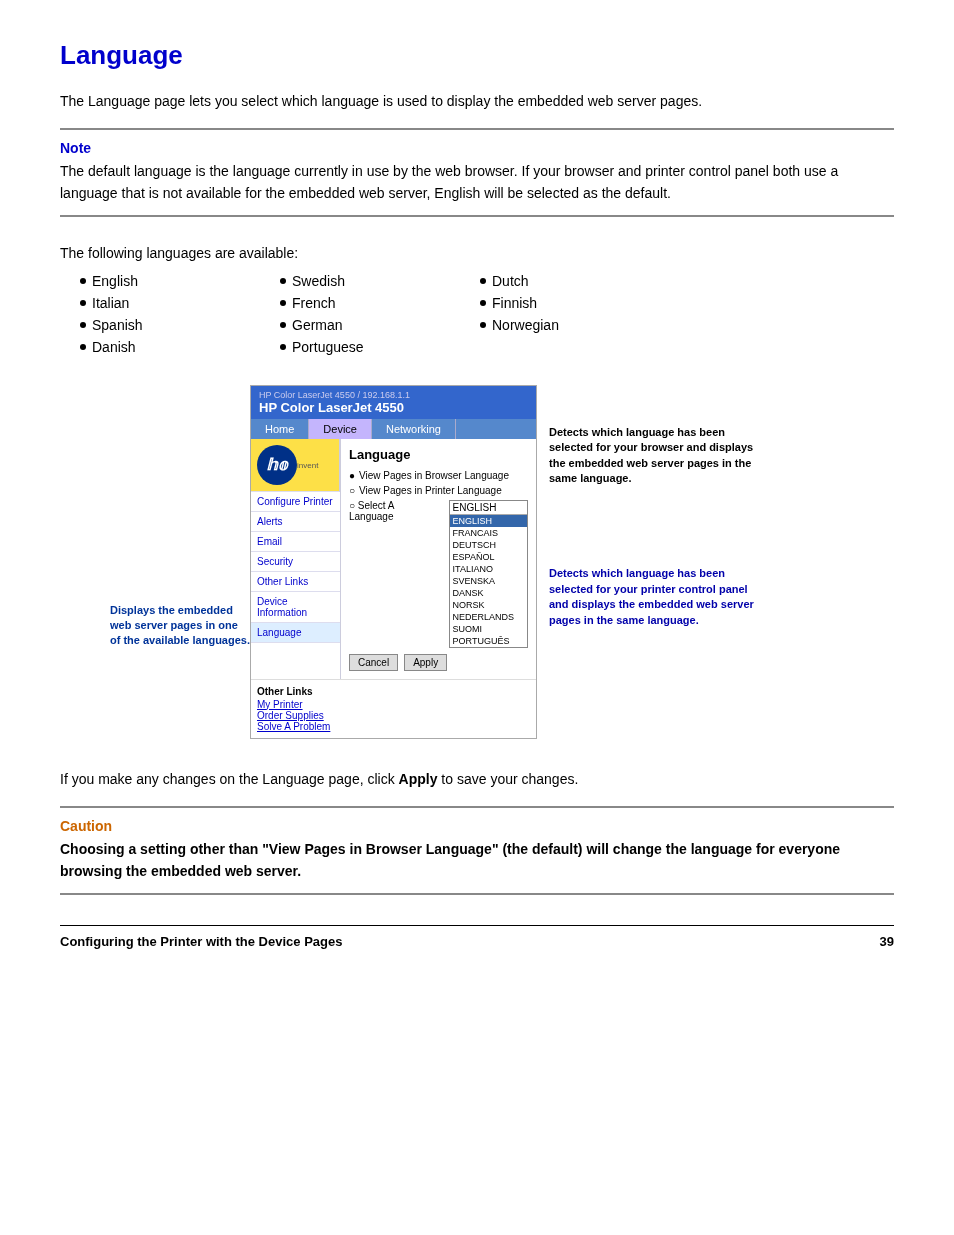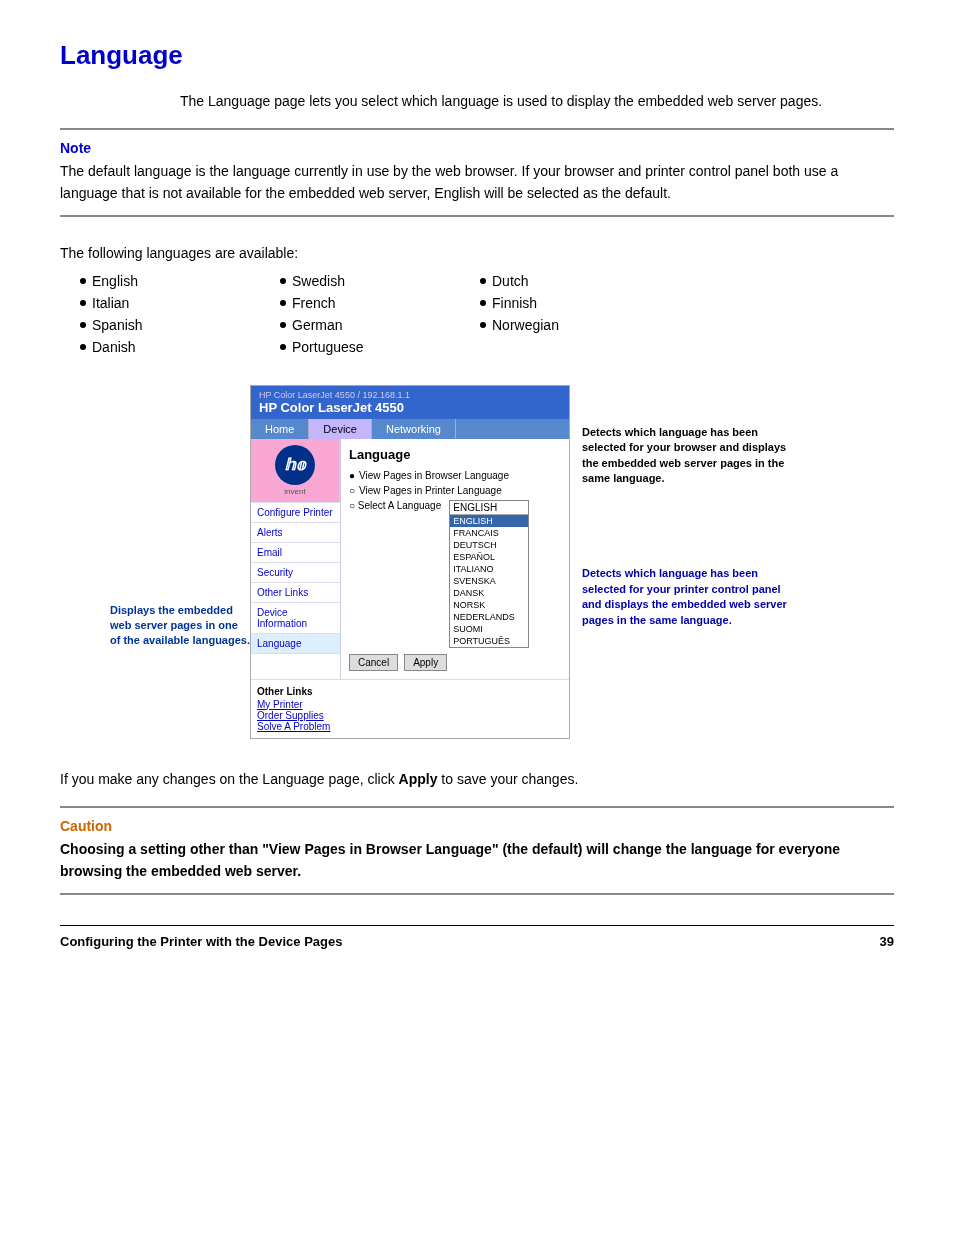--- a/index.html
+++ b/index.html
@@ -15,21 +15,20 @@
 
     h1.page-title {
       color: #0000cc;
       font-size: 26px;
       font-weight: bold;
       margin-bottom: 20px;
       border-bottom: none;
     }
 
     .intro-text {
-      margin-left: 120px;
       margin-bottom: 16px;
       font-size: 14px;
       line-height: 1.5;
     }
 
     .note-box {
       border-top: 2px solid #888;
       border-bottom: 2px solid #888;
       margin-bottom: 28px;
       padding: 10px 0;
@@ -71,21 +70,21 @@
       width: 6px;
       height: 6px;
       background: #000;
       border-radius: 50%;
       display: inline-block;
       flex-shrink: 0;
     }
 
     
     .printer-ui {
-      width: 320px;
+      width: 287px;
       border: 1px solid #aaa;
       font-size: 11px;
       background: #fff;
     }
 
     .printer-ui-titlebar {
       background: #3366cc;
       color: #fff;
       padding: 4px 8px;
       font-size: 11px;
@@ -300,24 +299,24 @@
 
     .hp-invent {
       font-size: 8px;
       color: #555;
       text-align: center;
       margin-top: 2px;
     }
 
     .sidebar-logo-area {
       display: flex;
-      flex-direction: column;
+      flex-direction: row;
       align-items: center;
       padding: 6px;
-      background: #f9a8d4;
+      background: #fde047;
       border-right: 1px solid #ccd;
       border-bottom: 1px solid #dde;
     }
   </style>
 </head>
 <body>
 
 <h1 class="page-title">Language</h1>
 
 <p class="intro-text">The Language page lets you select which language is used to display the embedded web server pages.</p>

